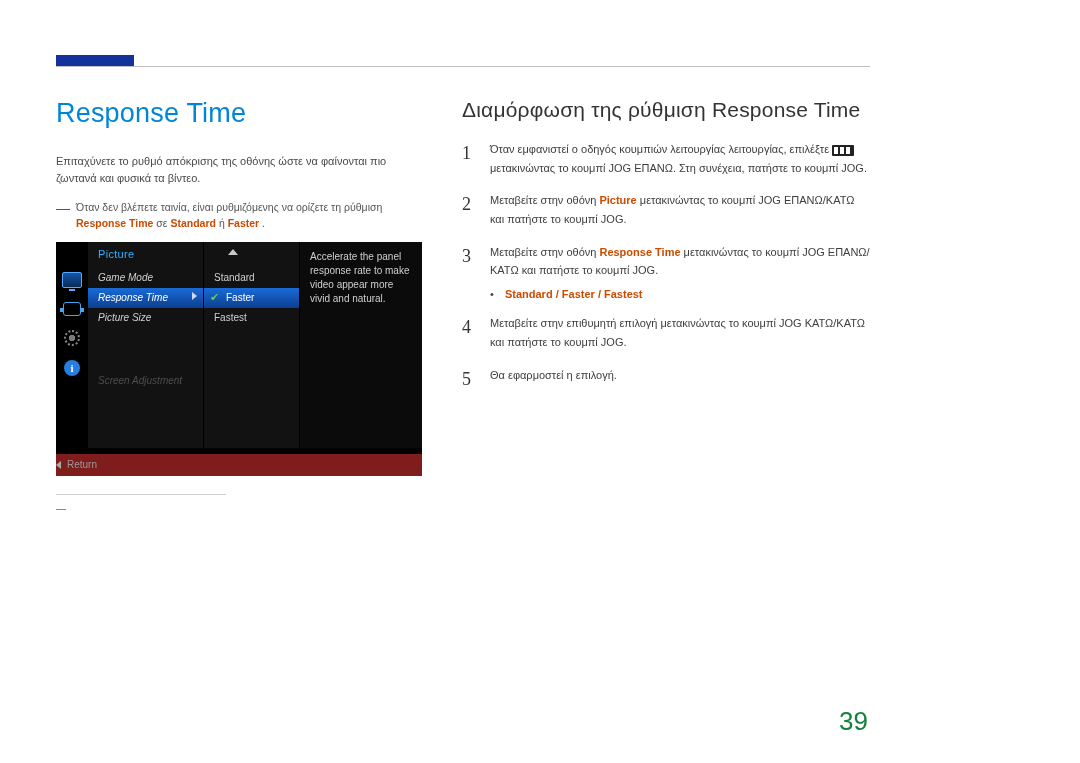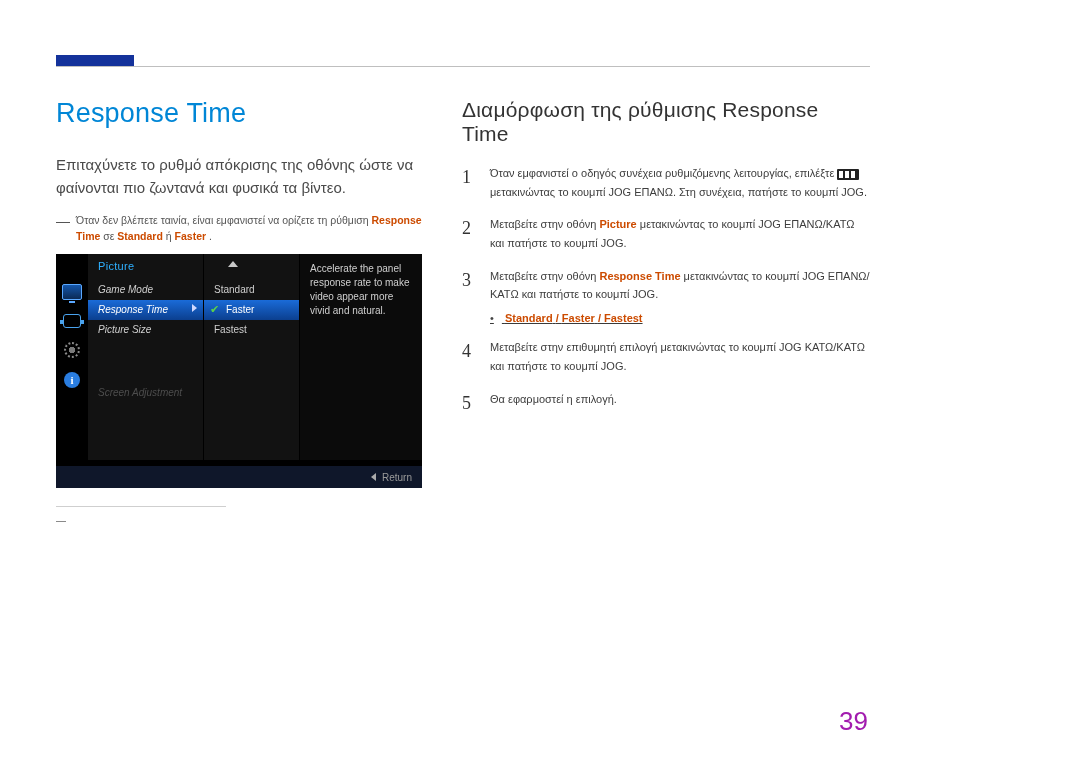--- a/index.html
+++ b/index.html
@@ -6,21 +6,21 @@
   html, body { width: 1080px; height: 763px; background: #fff; font-family: Arial, Helvetica, sans-serif; color: #3a3a3a; }
   .page { position: relative; width: 920px; height: 763px; padding: 38px 50px 30px 56px; }
   .header-rule-wrap { position: absolute; left: 56px; right: 50px; top: 66px; height: 2px; }
   .header-rule { border-top: 1px solid #bfbfbf; height: 0; }
   .header-accent { position: absolute; left: 56px; top: 55px; width: 78px; height: 11px; background: #14329b; }
   .columns { display: flex; margin-top: 60px; gap: 36px; }
   .col-left { width: 370px; }
   .col-right { flex: 1; }
   h1.title { color: #0086d6; font-weight: 400; font-size: 27px; margin-bottom: 24px; letter-spacing: .2px; }
   h2.subtitle { color: #333; font-weight: 400; font-size: 21px; margin-bottom: 18px; letter-spacing: .2px; }
-  .intro { font-size: 15px; line-height: 1.55; color: #4a4a4a; margin-bottom: 12px; }
+  .intro { font-size: 11px; line-height: 1.55; color: #4a4a4a; margin-bottom: 12px; }
   .note-block { font-size: 10.5px; line-height: 1.55; color: #555; padding-left: 20px; position: relative; margin-bottom: 10px; }
   .note-block .dash { position: absolute; left: 0; top: -1px; font-size: 14px; color: #555; }
   .red-inline { color: #cc4b00; font-weight: bold; }
   .divider { border: 0; border-top: 1px solid #cfcfcf; margin: 18px 0 8px; width: 170px; }
   .footnote { font-size: 10px; color: #666; position: relative; padding-left: 14px; }
   .footnote .dash { position: absolute; left: 0; top: 0; }
 
   
   .osd { width: 366px; height: 234px; background: #000; color: #d8d8d8; font-size: 10px; margin-bottom: 14px; position: relative; }
   .osd-body { display: flex; height: 206px; }
@@ -42,51 +42,51 @@
   .osd-cat { color:#2fb0ff; font-size:11px; padding:6px 10px 8px; letter-spacing:.3px; }
   .osd-item { padding:4px 10px; color:#d0d0d0; position:relative; height:20px; line-height:12px;font-style:italic; }
   .osd-item.dim { color:#4d4d4d;margin-top:43px; }
   .osd-item.sel { background: linear-gradient(#1a6bd8,#0b3f8f); color:#fff; }
   .osd-item .chev { position:absolute; right:6px; top:4px; width:0;height:0; border-left:5px solid #cfd8ff; border-top:4px solid transparent; border-bottom:4px solid transparent; }
   .osd-item2 { padding:4px 10px; height:20px; line-height:12px; color:#cfcfcf; position:relative; }
   .osd-item2.sel { background: linear-gradient(#1a6bd8,#0b3f8f); color:#fff; }
   .osd-item2 .chk { position:absolute; left:6px; top:3px; color:#5bd24a; font-size:11px; }
   .osd-item2.sel span.lbl { padding-left:12px; }
   .osd-arrow-up { position:absolute; top:7px; left:172px; width:0;height:0; border-left:5px solid transparent; border-right:5px solid transparent; border-bottom:6px solid #c8c8c8; }
-  .osd-foot { position:absolute; left:0; right:0; bottom:0; height:22px; background:#0f172a; color:#9a9a9a; font-size:10px; display:flex; justify-content:flex-end; align-items:center; padding-right:10px; gap:6px; }
+  .osd-foot { position:absolute; left:0; right:0; bottom:0; height:22px; background:#7f1d1d; color:#9a9a9a; font-size:10px; display:flex; justify-content:flex-start; align-items:center; padding-right:10px; gap:6px; }
   .osd-foot .lt { width:0;height:0; border-right:5px solid #aaa; border-top:4px solid transparent; border-bottom:4px solid transparent; display:inline-block; }
 
   
   ol.steps { list-style:none; counter-reset: step; }
   ol.steps > li { position:relative; padding-left:28px; font-size:11px; line-height:1.7; color:#3d3d3d; margin-bottom:14px; }
   ol.steps > li .num { position:absolute; left:0; top:-2px; font-family: "Times New Roman", Georgia, serif; font-size:18px; color:#333; }
   .jog-icon { display:inline-block; width:22px; height:11px; vertical-align:middle; }
-  .bullet-sub { font-size:11px; padding-left:28px; margin:-6px 0 14px;text-decoration:underline; }
+  .bullet-sub { font-size:11px; padding-left:28px; margin:-6px 0 14px; }
   .bullet-sub::before { content:"•"; margin-right:8px; color:#444; }
 
-  .pagenum { position:absolute; right:52px; bottom:26px; font-size:26px; color:#a21caf; font-weight:300; }
+  .pagenum { position:absolute; right:52px; bottom:26px; font-size:26px; color:#15803d; font-weight:300; }
 </style>
 </head>
 <body>
 
 <div class="page">
   <div class="header-accent"></div>
   <div class="header-rule-wrap">
       <div class="header-rule"></div>
     </div>
 
   <div class="columns">
 
     <div class="col-left">
       <h1 class="title">Response Time</h1>
       <p class="intro">Επιταχύνετε το ρυθμό απόκρισης της οθόνης ώστε να φαίνονται πιο ζωντανά και φυσικά τα βίντεο.</p>
 
       <div class="note-block">
         <span class="dash">―</span>
-        <span>Όταν δεν βλέπετε ταινία, είναι εμφανιστεί να ορίζετε τη ρύθμιση </span>
+        <span>Όταν δεν βλέπετε ταινία, είναι ρυθμιζόμενης να ορίζετε τη ρύθμιση </span>
         <span class="red-inline">Response Time</span>
         <span> σε </span>
         <span class="red-inline">Standard</span>
         <span> ή </span>
         <span class="red-inline">Faster</span>
         <span>.</span>
       </div>
 
       <div class="osd">
         <div class="osd-arrow-up"></div>
@@ -126,25 +126,25 @@
         </div>
       </div>
 
       <hr class="divider">
       <div class="footnote">
         <span class="dash">―</span>
       </div>
     </div>
 
     <div class="col-right">
-      <h2 class="subtitle">Διαμόρφωση της ρύθμισης Response Time</h2>
+      <h2 class="subtitle">Διαμόρφωση της ρύθμιση Response Time</h2>
       <ol class="steps">
         <li>
           <span class="num">1</span>
-          <span>Όταν εμφανιστεί ο οδηγός συνέχεια ρυθμιζόμενης λειτουργίας, επιλέξτε </span>
+          <span>Όταν εμφανιστεί ο οδηγός κουμπιών λειτουργίας λειτουργίας, επιλέξτε </span>
           <svg class="jog-icon" viewBox="0 0 22 11">
               <rect x="0" y="0" width="22" height="11" rx="1" fill="#222"></rect>
               <rect x="2" y="2" width="4" height="7" fill="#fff"></rect>
               <rect x="8" y="2" width="4" height="7" fill="#fff"></rect>
               <rect x="14" y="2" width="4" height="7" fill="#fff"></rect>
             </svg>
           <span> μετακινώντας το κουμπί JOG ΕΠΑΝΩ. Στη συνέχεια, πατήστε το κουμπί JOG.</span>
         </li>
         <li>
           <span class="num">2</span>

